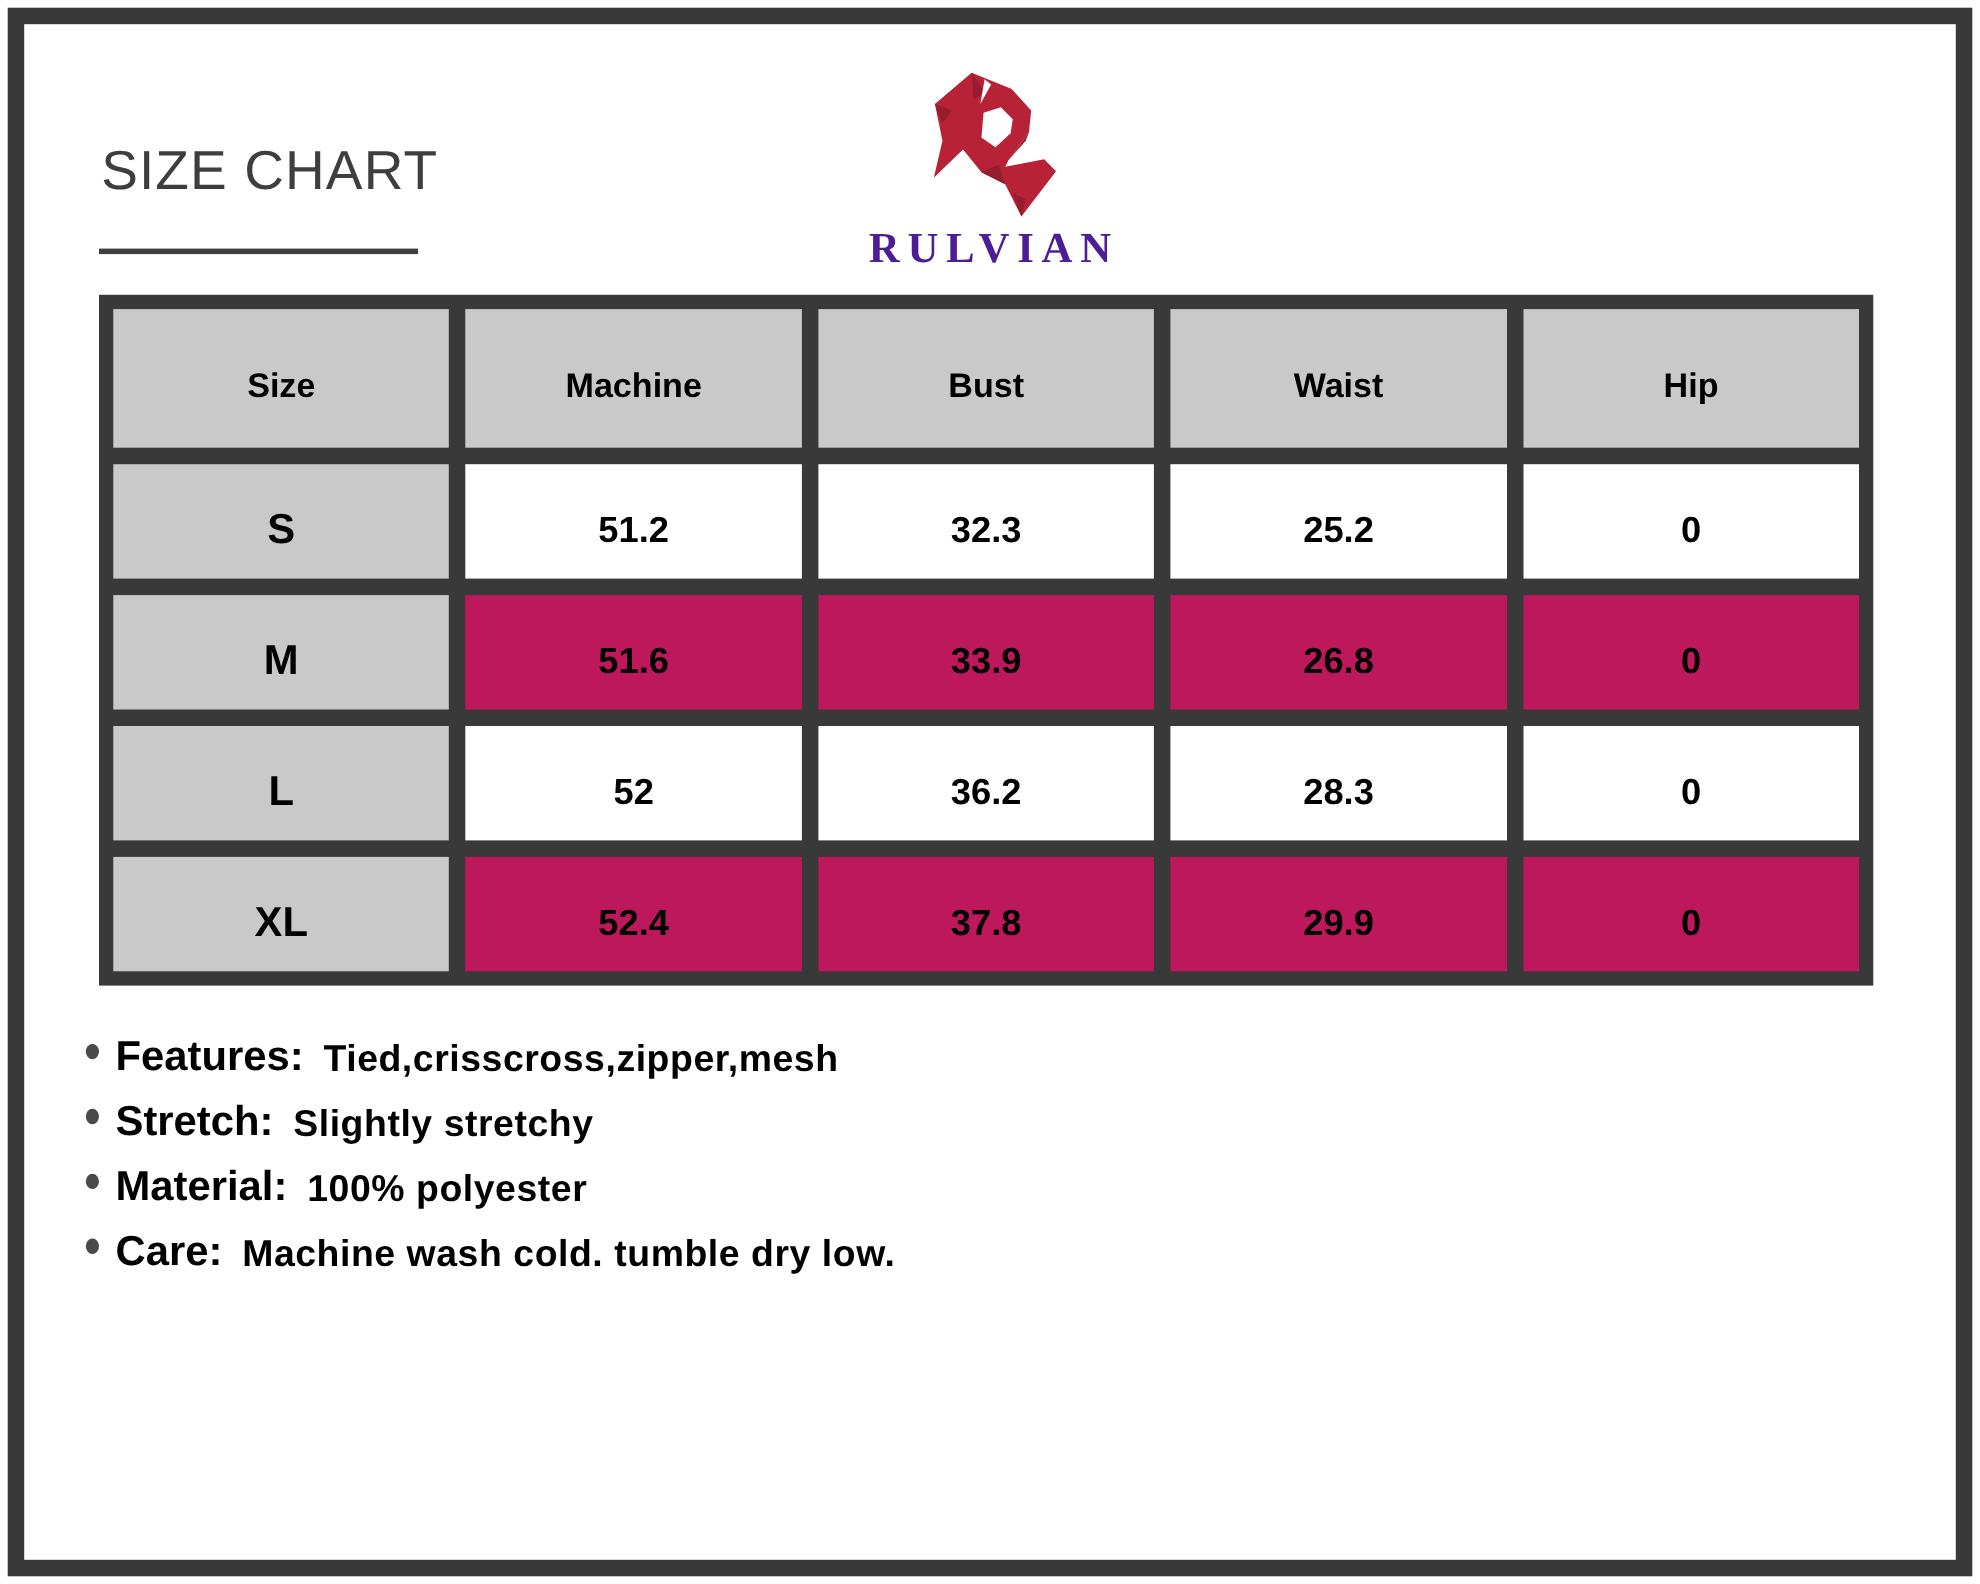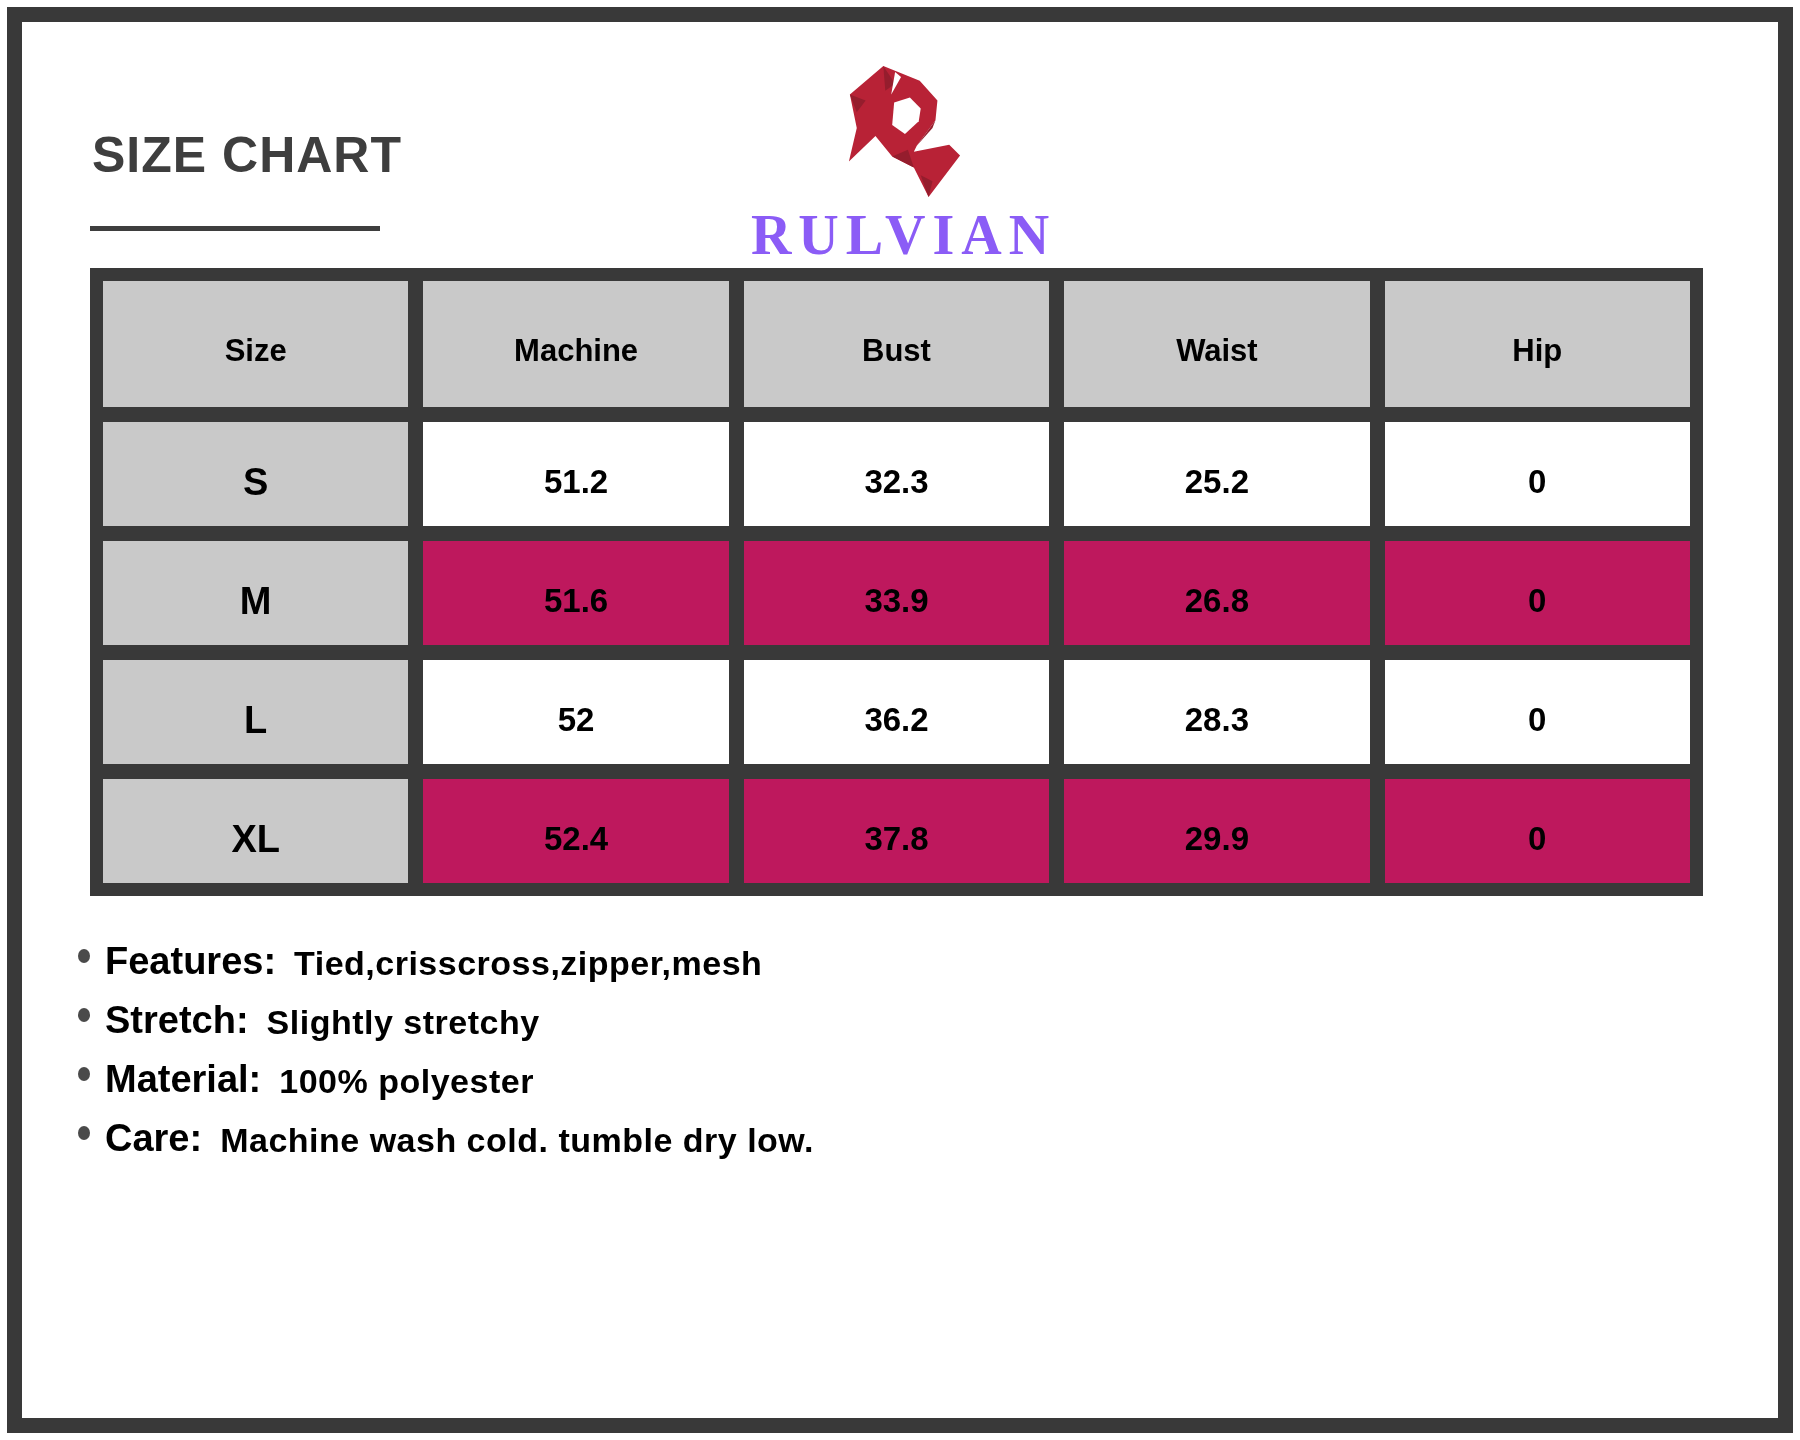--- a/index.html
+++ b/index.html
@@ -6,30 +6,30 @@
   #canvas{
     position:relative;width:1800px;height:1440px;background:#ffffff;overflow:hidden;
     font-family:"Liberation Sans",sans-serif;color:#000;
   }
   .frame{
     position:absolute;left:7px;top:7px;right:7px;bottom:7px;
     border:15px solid #393939;pointer-events:none;
   }
   .title{
     position:absolute;left:92px;top:126px;
-    font-size:50px;font-weight:bold;color:#3e3e3e;letter-spacing:1px;white-space:nowrap;
+    font-size:50px;font-weight:normal;color:#3e3e3e;letter-spacing:1px;white-space:nowrap;
   }
   .title-underline{
     position:absolute;left:90px;top:226px;width:290px;height:5px;background:#3e3e3e;
   }
   .logo{position:absolute;left:843px;top:60px;width:120px;height:142px;}
   .brand-name{
     position:absolute;left:900px;top:203px;transform:translateX(-50%);
-    font-family:"Liberation Serif",serif;font-weight:bold;font-size:56px;
-    letter-spacing:7px;padding-left:7px;color:#8b5cf6;white-space:nowrap;
+    font-family:"Liberation Serif",serif;font-weight:bold;font-size:39px;
+    letter-spacing:7px;padding-left:7px;color:#4c1d95;white-space:nowrap;
   }
   .size-table{
     position:absolute;left:90px;top:268px;width:1613px;box-sizing:border-box;
     background:#393939;display:grid;
     grid-template-columns:repeat(5,1fr);
     grid-template-rows:126px repeat(4,104px);
     gap:15px;padding:13px;
   }
   .cell{
     display:flex;align-items:center;justify-content:center;

